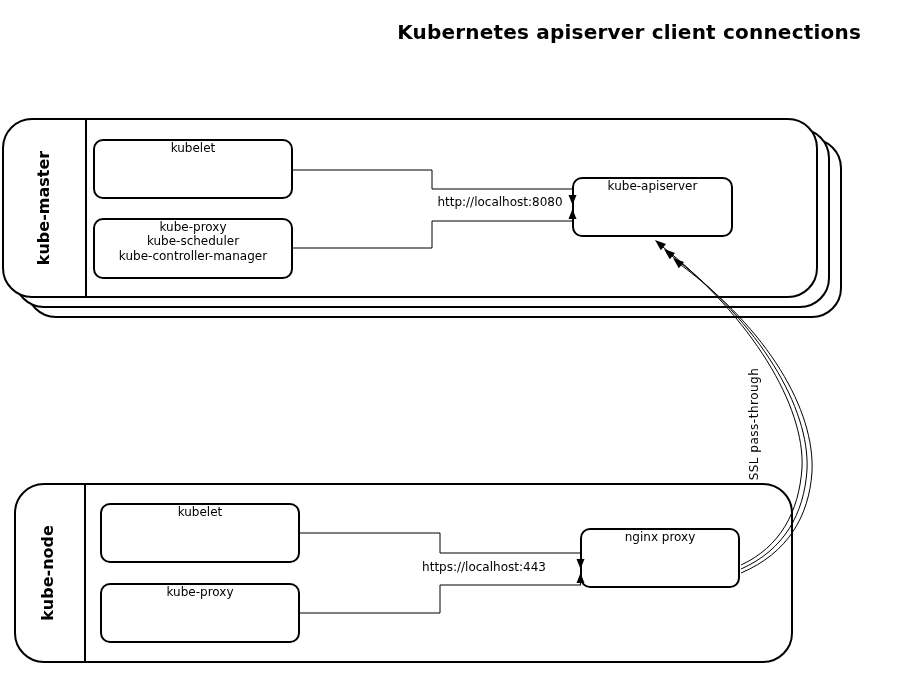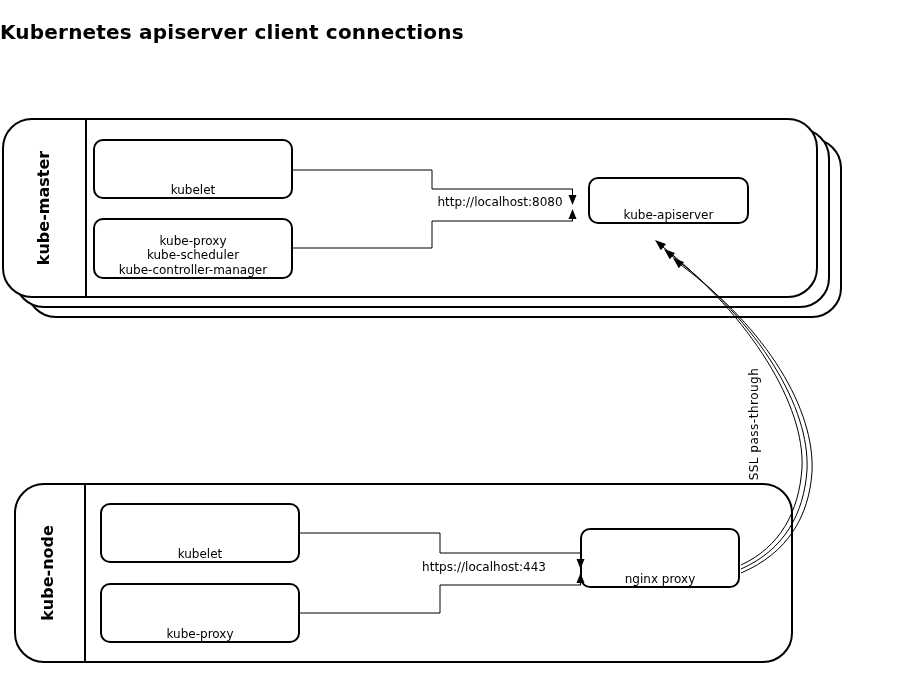--- a/index.html
+++ b/index.html
@@ -8,21 +8,21 @@
   .canvas {
     position: relative;
     width: 914px;
     height: 674px;
     background: #ffffff;
     overflow: hidden;
   }
   .title {
     position: absolute;
     left: 0; top: 20px; width: 861px;
-    text-align: left;
+    text-align: right;
     font-size: 20px;
     font-weight: bold;
     letter-spacing: 0.2px;
   }
   .container-box {
     position: absolute;
     background: #ffffff;
     border: 2px solid #000;
     border-radius: 30px;
   }
@@ -47,21 +47,21 @@
     font-weight: bold;
     transform: rotate(-90deg);
     white-space: nowrap;
   }
   .inner-box {
     position: absolute;
     background: #ffffff;
     border: 2px solid #000;
     border-radius: 10px;
     display: flex;
-    align-items: flex-end;
+    align-items: flex-start;
     justify-content: center;
     text-align: center;
     font-size: 12px;
     line-height: 1.2;
   }
   .conn-label {
     position: absolute;
     width: 160px;
     text-align: center;
     font-size: 12px;
@@ -104,21 +104,21 @@
   <div class="inner-box" style="left:93px; top:139px; width:200px; height:60px;">
     <span>kubelet</span>
   </div>
   <div class="inner-box" style="left:93px; top:218px; width:200px; height:61px;">
     <span>
       <span class="svc-line">kube-proxy</span>
       <span class="svc-line">kube-scheduler</span>
       <span class="svc-line">kube-controller-manager</span>
     </span>
   </div>
-  <div class="inner-box" style="left:588px; top:177px; width:161px; height:47px;">
+  <div class="inner-box" style="left:572px; top:177px; width:161px; height:60px;">
     <span>kube-apiserver</span>
   </div>
   <div class="conn-label" style="left:420px; top:195px;">http://localhost:8080</div>
 
   <div class="container-box" style="left:14px; top:483px; width:779px; height:180px;"></div>
   <div class="divider" style="left:84px; top:484px; height:178px;"></div>
   <div class="vlabel" style="left:-32px; top:563px;">kube-node</div>
 
   <div class="inner-box" style="left:100px; top:503px; width:200px; height:60px;">
     <span>kubelet</span>

